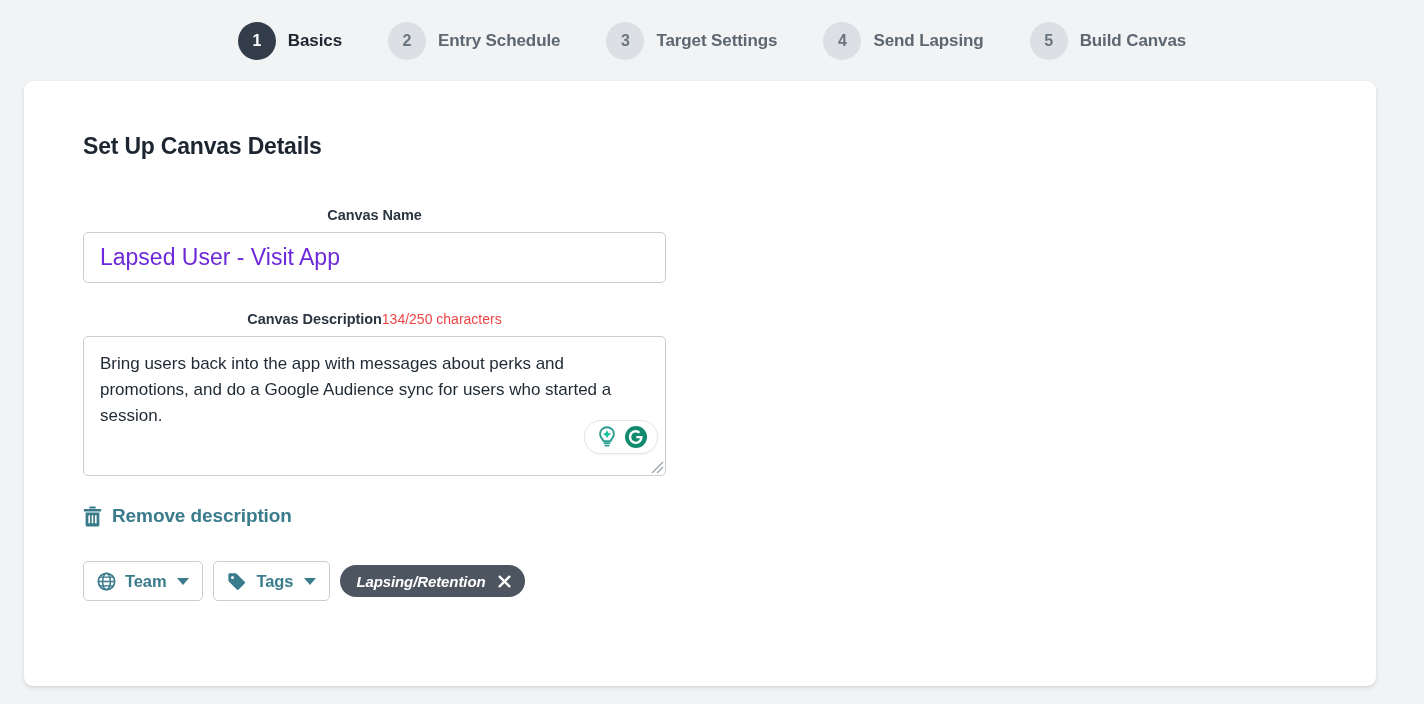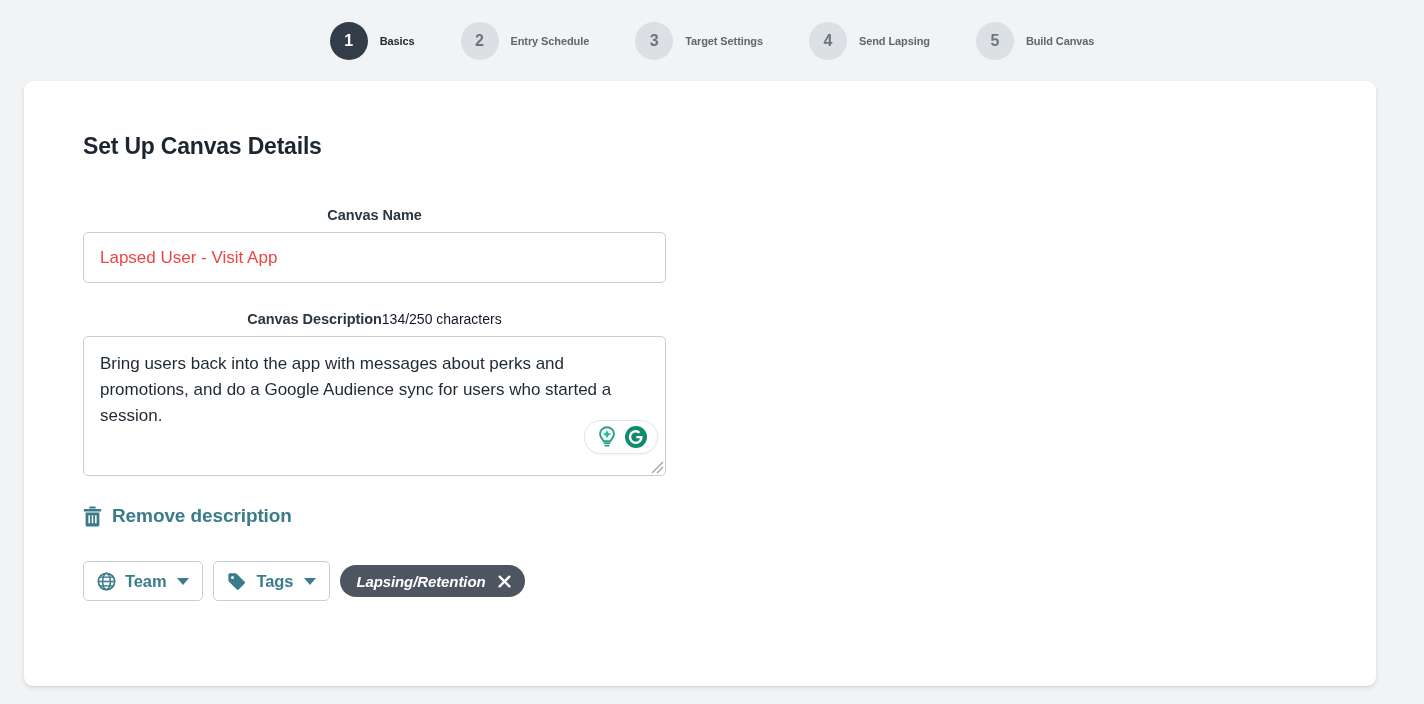--- a/index.html
+++ b/index.html
@@ -48,21 +48,21 @@
   }
   .step.active .step-circle {
     background: #333d49;
     color: #ffffff;
   }
   .step.inactive .step-circle {
     background: #dcdfe3;
     color: #6b7580;
   }
   .step-label {
-    font-size: 11px;
+    font-size: 17px;
     font-weight: 700;
     letter-spacing: -0.1px;
     white-space: nowrap;
   }
   .step.active .step-label { color: #1c2530; }
   .step.inactive .step-label { color: #5d6771; }
 
   
   .card {
     position: absolute;
@@ -96,33 +96,33 @@
 
   .label-row {
     width: 583px;
     display: flex;
     align-items: baseline;
     justify-content: center;
     margin-bottom: 9px;
   }
   .char-count {
     font-size: 14px;
-    color: #0f172a;
+    color: #ef4444;
     font-weight: 400;
   }
 
   .text-input {
     width: 583px;
     height: 51px;
     border: 1px solid #c9ced4;
     border-radius: 5px;
     background: #fff;
     font-family: "Liberation Sans", sans-serif;
-    font-size: 17px;
-    color: #ef4444;
+    font-size: 23px;
+    color: #6d28d9;
     padding: 0 16px;
     outline: none;
     display: block;
   }
 
   .name-block { margin-bottom: 28px; }
 
   .textarea-wrap {
     position: relative;
     width: 583px;

